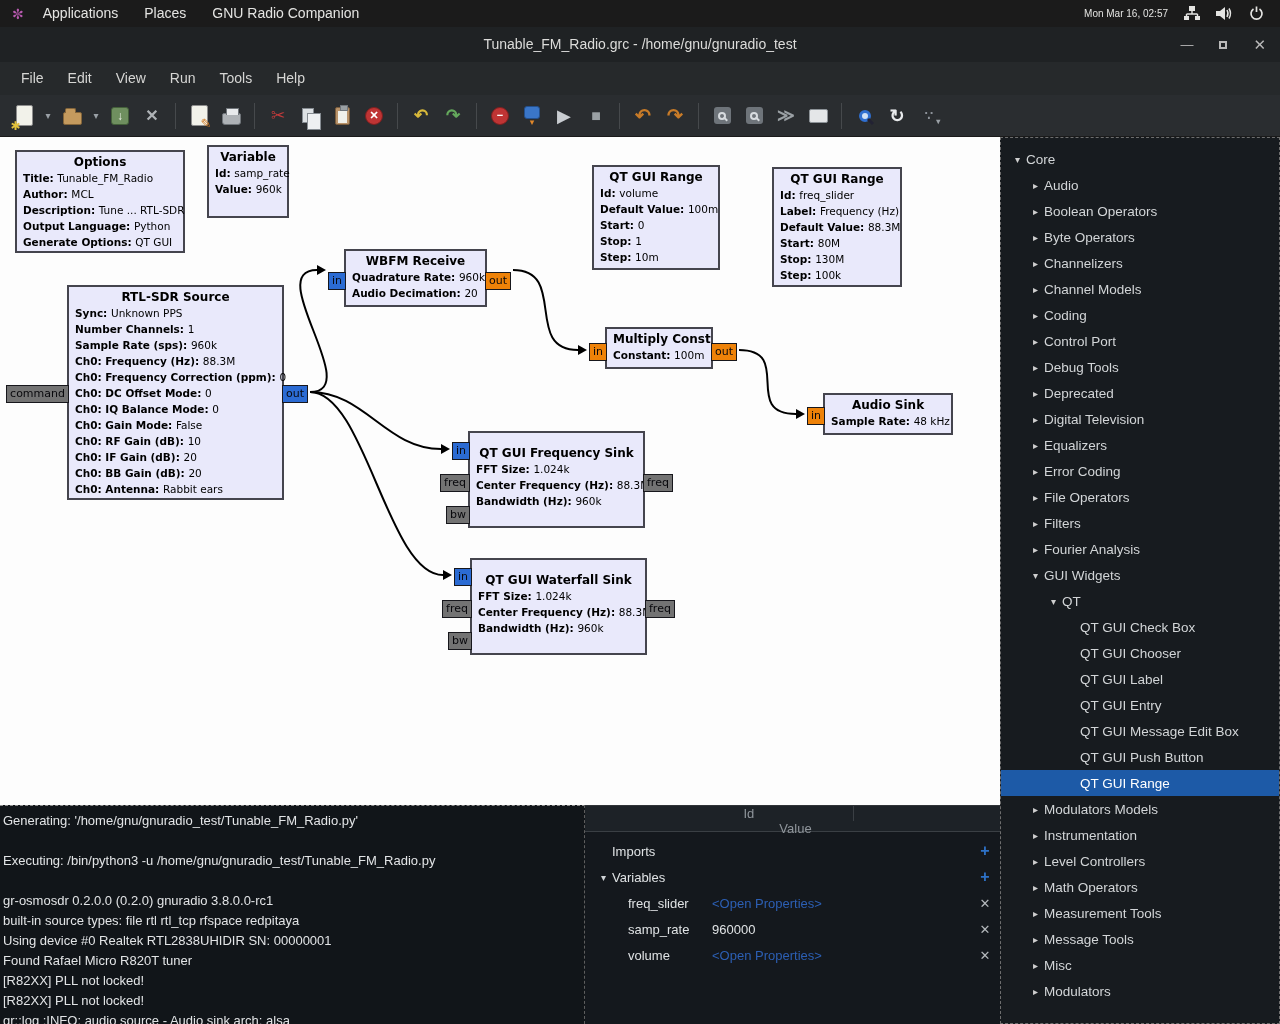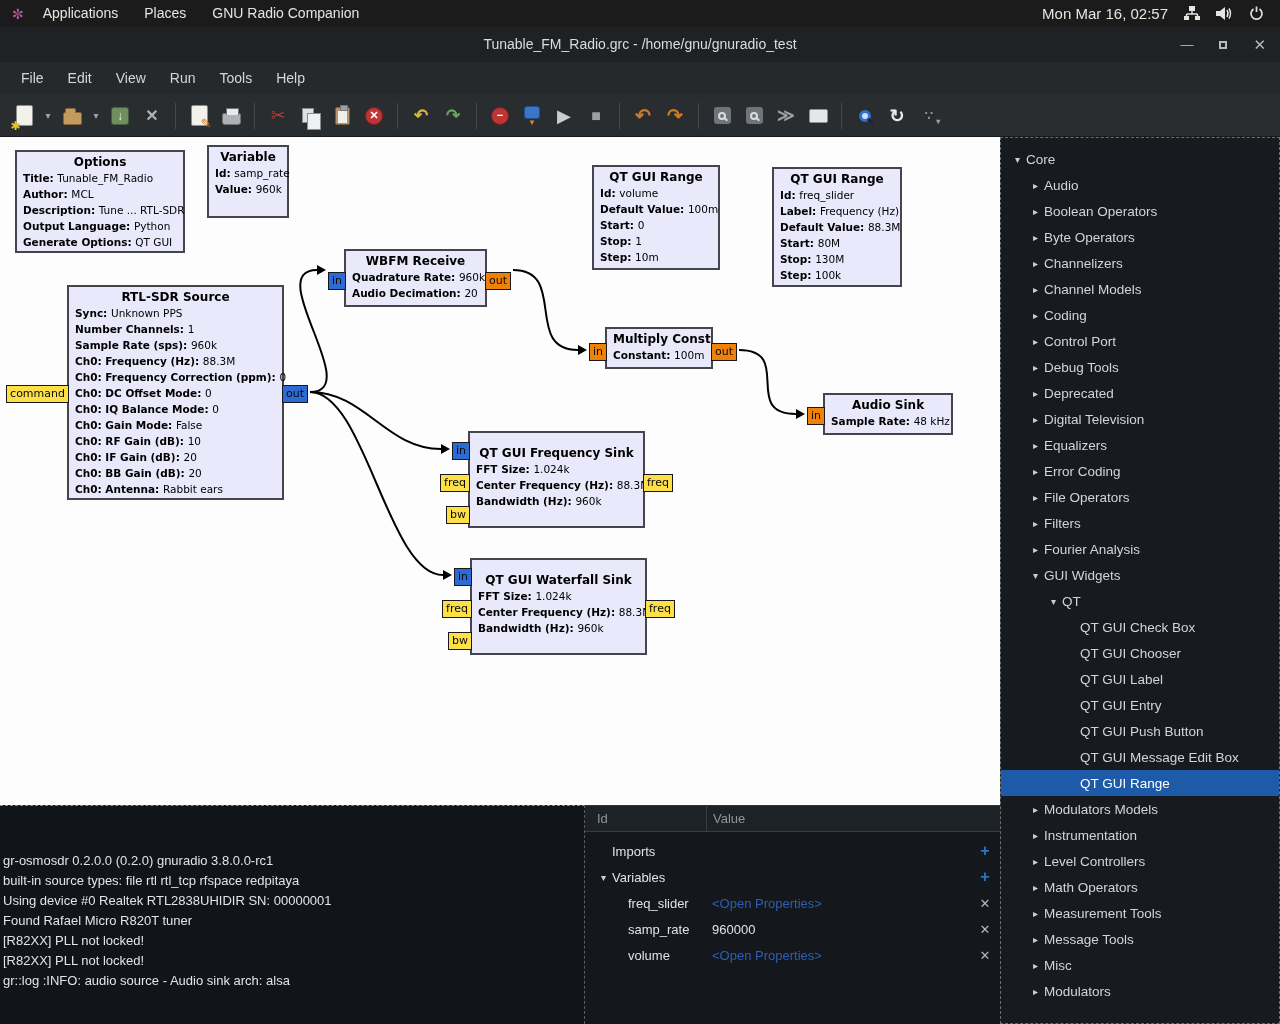--- a/index.html
+++ b/index.html
@@ -5,21 +5,21 @@
   * { box-sizing: border-box; margin: 0; padding: 0; }
   html,body { width:1280px; height:1024px; overflow:hidden; background:#121519;
     font-family:"Liberation Sans", sans-serif; }
 
   
   .topbar { height:27px; background:#1b1b1b; color:#e4e4e2; display:flex; align-items:center;
     font-size:14px; padding:0 10px; }
   .topbar .distro { color:#b85ab0; font-size:14px; margin:0 6px 0 2px; }
   .tb-menu { padding:0 13px; line-height:27px; cursor:default; }
   .tb-right { margin-left:auto; display:flex; align-items:center; gap:16px; padding-right:6px; }
-  .tb-clock { font-size:15px;margin-left:32px; }
+  .tb-clock { font-size:10px;margin-left:32px; }
   .tb-ico { display:flex; align-items:center; }
 
   
   .titlebar { height:35px; background:#1f2224; position:relative; color:#dcdcda;
     font-size:14px; text-align:center; line-height:35px; }
   .winbtns { position:absolute; right:14px; top:0; height:35px; display:flex; gap:26px;
     align-items:center; color:#b9b9b9; font-size:13px; }
   .winbtns .wb { line-height:1; cursor:default; }
   .wb-max { width:8px; height:8px; border:2px solid #b9b9b9; display:inline-block; }
 
@@ -101,30 +101,30 @@
     font-family:"DejaVu Sans", sans-serif; color:#000; }
   .blk-title { font-weight:bold; font-size:12px; text-align:center; padding:3px 6px 1px; white-space:nowrap; }
   .blk-params { padding:0 5px 4px 6px; font-size:10.5px; line-height:16px; white-space:nowrap; }
   .blk-params b { font-weight:bold; }
   .port { position:absolute; height:18px; line-height:16px; font-size:11px; padding:0 3px;
     border:1px solid #17171c; color:#08080c; z-index:3; white-space:nowrap;
     font-family:"DejaVu Sans", sans-serif; }
   .pL { right:100%; } .pR { left:100%; }
   .pt-complex { background:#2b6bd3; }
   .pt-float   { background:#ee8208; }
-  .pt-message { background:#fde047; }
+  .pt-message { background:#737373; }
 
   
   .bottom { display:flex; height:219px; }
   .console { width:585px; background:#111519; border-top:1px dashed #8f8f8f; border-right:1px dashed #5e5e5e;
     color:#e2e4e6; font-size:13px; line-height:20px; padding:5px 4px 0 3px; overflow:hidden; }
   .cline { white-space:nowrap; }
   .varpanel { width:415px; background:#14181d; border-top:1px solid #303438; color:#dfe2e4; font-size:13px; }
   .vp-header { height:26px; display:flex; align-items:center; background:#1d2227;
-    border-bottom:1px solid #3a3f44; color:#8f959b; }
+    border-bottom:1px solid #3a3f44; color:#8f959b;flex-direction:column; }
   .vp-h-id { width:122px; padding-left:12px; border-right:1px solid #3a3f44; height:100%; display:flex; align-items:center; }
   .vp-h-val { flex:1; padding-left:6px; }
   .vp-row { height:26px; display:flex; align-items:center; }
   .vp-row:first-of-type { margin-top:6px; }
   .vp-id { width:122px; display:flex; align-items:center; }
   .vp-id .varrow { width:17px; text-align:center; font-size:10px; color:#cfd3d6; }
   .vp-id.section { padding-left:10px; }
   .vp-id.section.noarrow { padding-left:27px; }
   .vp-id.child { padding-left:43px; }
   .vp-val { flex:1; padding-left:5px; }
@@ -412,21 +412,23 @@
             <div><b>Bandwidth (Hz): </b><span>960k</span></div>
           </div>
           <span class="port pL pt-complex" style="top: 8px;">in</span>
           <span class="port pL pt-message" style="top: 40px;">freq</span>
           <span class="port pL pt-message" style="top: 72px;">bw</span>
           <span class="port pR pt-message" style="top: 40px;">freq</span>
         </div>
       </div>
     <div class="bottom">
       <div class="console" id="console">
+          <div class="cline">Generating: '/home/gnu/gnuradio_test/Tunable_FM_Radio.py'</div>
           <div class="cline">&nbsp;</div>
+          <div class="cline">Executing: /bin/python3 -u /home/gnu/gnuradio_test/Tunable_FM_Radio.py</div>
           <div class="cline">&nbsp;</div>
           <div class="cline">gr-osmosdr 0.2.0.0 (0.2.0) gnuradio 3.8.0.0-rc1</div>
           <div class="cline">built-in source types: file rtl rtl_tcp rfspace redpitaya</div>
           <div class="cline">Using device #0 Realtek RTL2838UHIDIR SN: 00000001</div>
           <div class="cline">Found Rafael Micro R820T tuner</div>
           <div class="cline">[R82XX] PLL not locked!</div>
           <div class="cline">[R82XX] PLL not locked!</div>
           <div class="cline">gr::log :INFO: audio source - Audio sink arch: alsa</div>
         </div>
       <div class="varpanel">
@@ -559,25 +561,25 @@
       <div class="trow" style="padding-left: 62px;">
         <span class="arrow"></span>
         <span>QT GUI Label</span>
       </div>
       <div class="trow" style="padding-left: 62px;">
         <span class="arrow"></span>
         <span>QT GUI Entry</span>
       </div>
       <div class="trow" style="padding-left: 62px;">
         <span class="arrow"></span>
-        <span>QT GUI Push Button</span>
+        <span>QT GUI Message Edit Box</span>
       </div>
       <div class="trow" style="padding-left: 62px;">
         <span class="arrow"></span>
-        <span>QT GUI Message Edit Box</span>
+        <span>QT GUI Push Button</span>
       </div>
       <div class="trow selected" style="padding-left: 62px;">
         <span class="arrow"></span>
         <span>QT GUI Range</span>
       </div>
       <div class="trow" style="padding-left: 26px;">
         <span class="arrow">▸</span>
         <span>Modulators Models</span>
       </div>
       <div class="trow" style="padding-left: 26px;">

